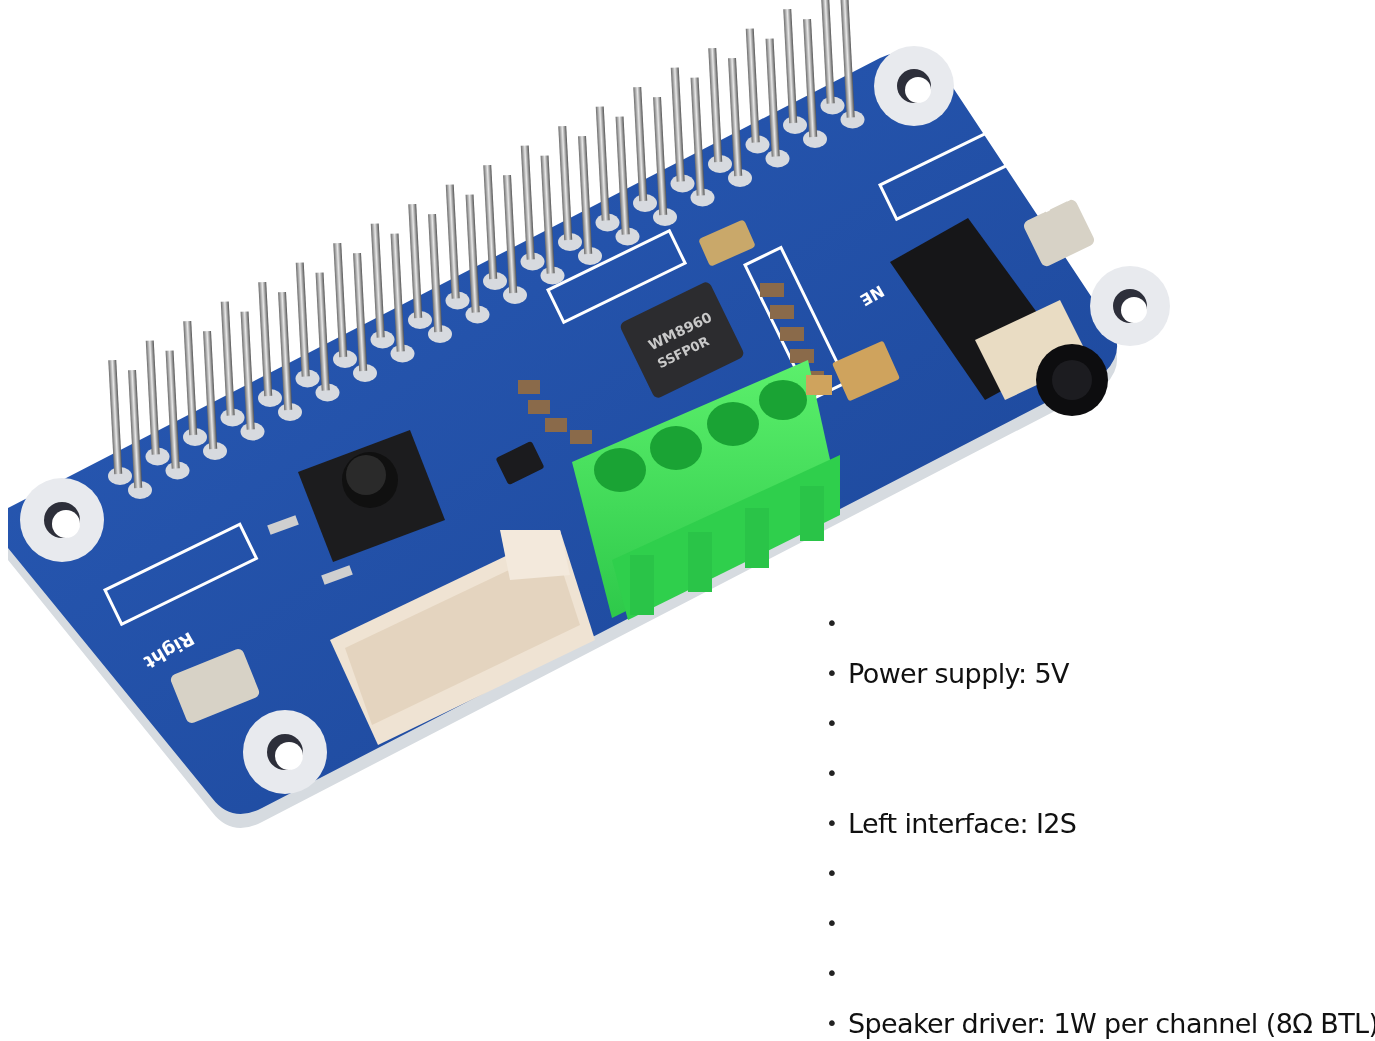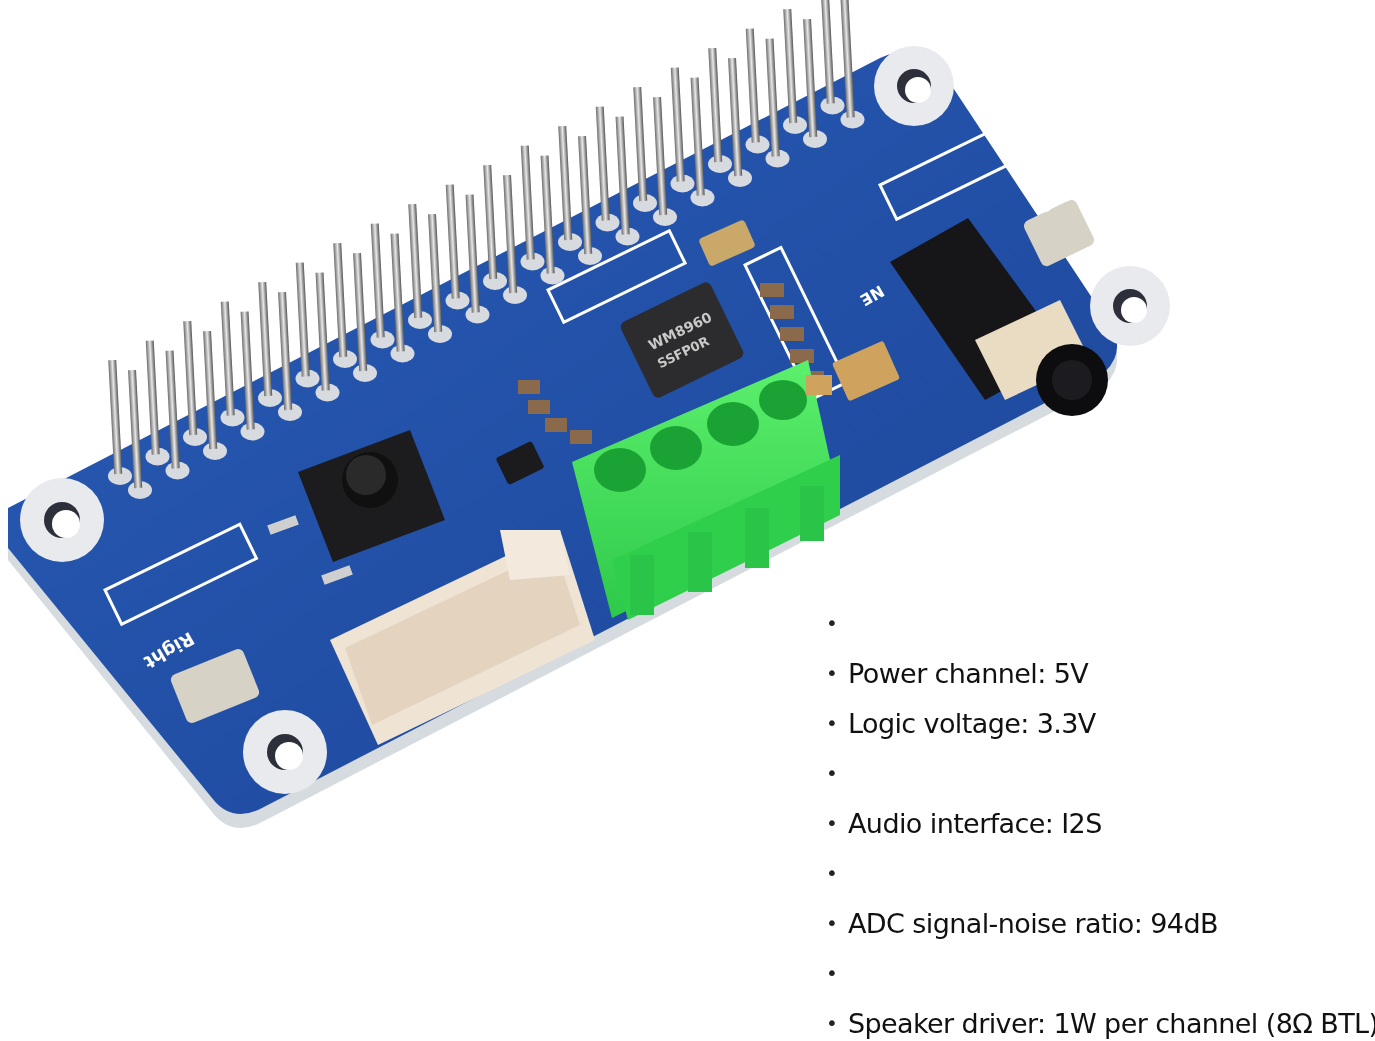--- a/index.html
+++ b/index.html
@@ -229,39 +229,37 @@
   <text class="silk" x="150" y="648" font-size="18" transform="rotate(150 172 645)">Right</text>
   <text class="silk" x="860" y="300" font-size="16" transform="rotate(150 872 295)">NE</text>
 </svg>
 
 <ul class="spec-list">
   <li class="spec-item">
       <span class="spec-bullet">•</span>
     </li>
   <li class="spec-item">
       <span class="spec-bullet">•</span>
-      <span>Power channel: 5V</span>
-    </li>
-  <li class="spec-item">
-      <span class="spec-bullet">•</span>
-      <span>Logic voltage: 3.3V</span>
-    </li>
-  <li class="spec-item">
-      <span class="spec-bullet">•</span>
-    </li>
-  <li class="spec-item">
-      <span class="spec-bullet">•</span>
-      <span>Audio interface: I2S</span>
-    </li>
-  <li class="spec-item">
-      <span class="spec-bullet">•</span>
-    </li>
-  <li class="spec-item">
-      <span class="spec-bullet">•</span>
-      <span>ADC signal-noise ratio: 94dB</span>
+      <span>Power supply: 5V</span>
+    </li>
+  <li class="spec-item">
+      <span class="spec-bullet">•</span>
+    </li>
+  <li class="spec-item">
+      <span class="spec-bullet">•</span>
+    </li>
+  <li class="spec-item">
+      <span class="spec-bullet">•</span>
+      <span>Left interface: I2S</span>
+    </li>
+  <li class="spec-item">
+      <span class="spec-bullet">•</span>
+    </li>
+  <li class="spec-item">
+      <span class="spec-bullet">•</span>
     </li>
   <li class="spec-item">
       <span class="spec-bullet">•</span>
     </li>
   <li class="spec-item">
       <span class="spec-bullet">•</span>
       <span>Speaker driver: 1W per channel (8Ω BTL)</span>
     </li>
 </ul>
 

